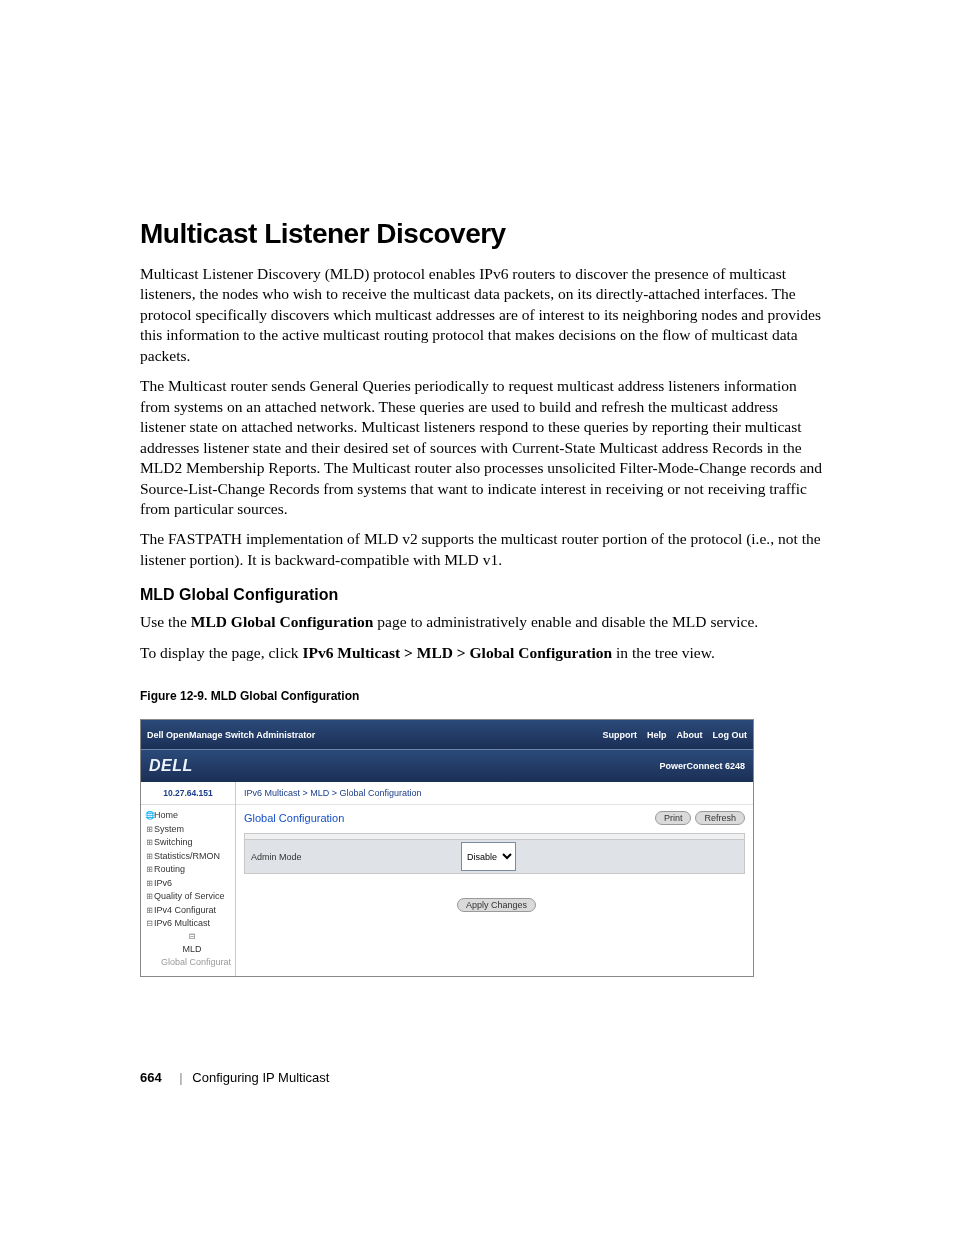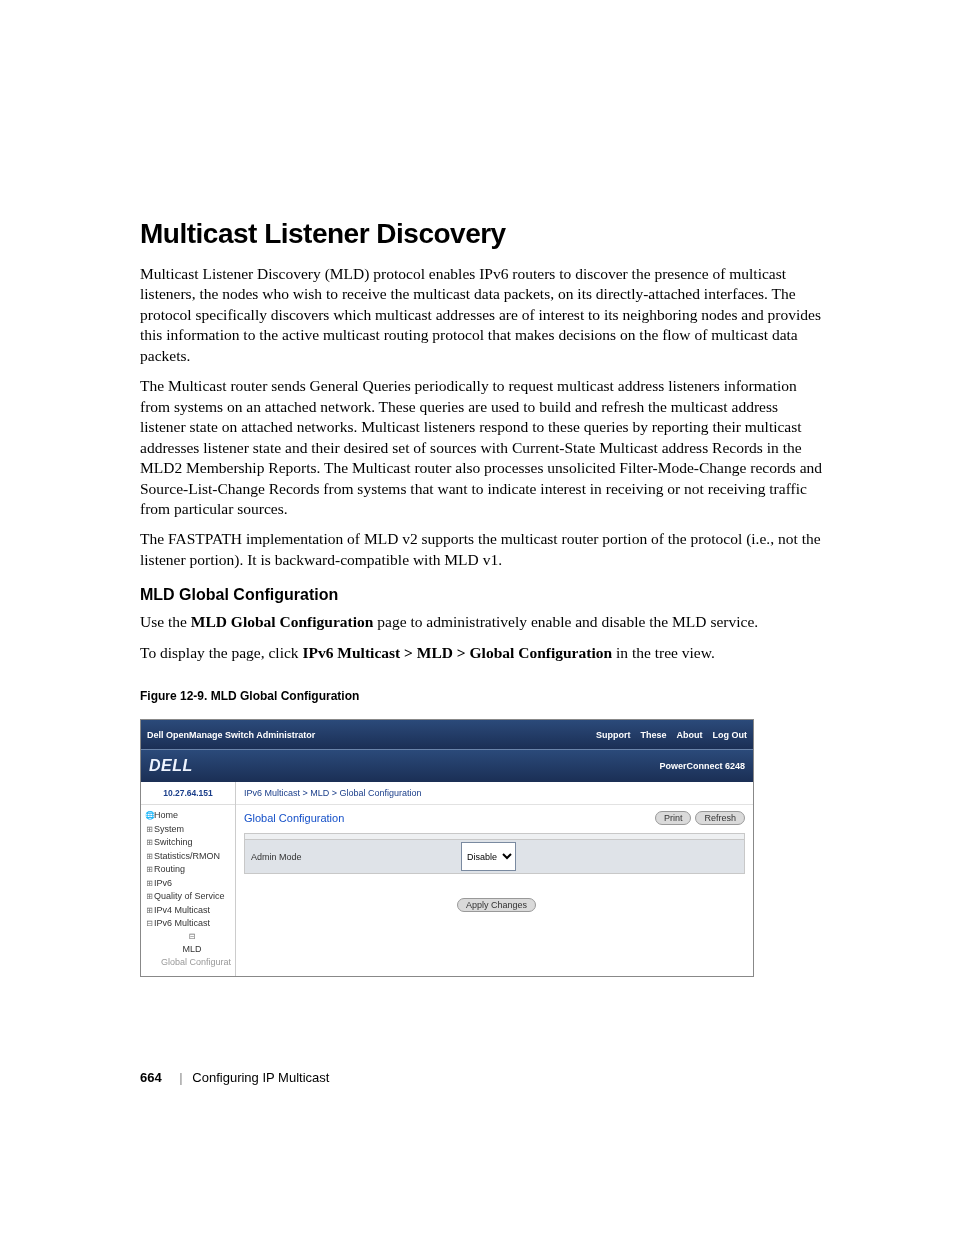--- a/index.html
+++ b/index.html
@@ -188,21 +188,21 @@
     <span>To display the page, click </span><span class="bold">IPv6 Multicast &gt; MLD &gt; Global Configuration</span><span> in the tree view.</span>
   </p>
 
   <div class="figcap">Figure 12-9.    MLD Global Configuration</div>
 
   <div class="screenshot">
     <div class="ss-top">
       <span>Dell OpenManage Switch Administrator</span>
       <span class="spacer"></span>
       <span class="toplink">Support</span>
-      <span class="toplink">These</span>
+      <span class="toplink">Help</span>
       <span class="toplink">About</span>
       <span class="toplink">Log Out</span>
     </div>
     <div class="ss-brand">
       <span class="logo">DELL</span>
       <span class="spacer"></span>
       <span class="model">PowerConnect 6248</span>
     </div>
     <div class="ss-body">
       <div class="ss-nav">
@@ -231,21 +231,21 @@
           <div class="row">
               <span class="ic plus"></span>
               <span>IPv6</span>
             </div>
           <div class="row">
               <span class="ic plus"></span>
               <span>Quality of Service</span>
             </div>
           <div class="row">
               <span class="ic plus"></span>
-              <span>IPv4 Multicast</span>
+              <span>IPv4 Configurat</span>
             </div>
           <div class="row">
               <span class="ic minus"></span>
               <span>IPv6 Multicast</span>
             </div>
           <div class="row ind1">
               <span class="ic minus"></span>
               <span>MLD</span>
             </div>
           <div class="row ind2 sel">

